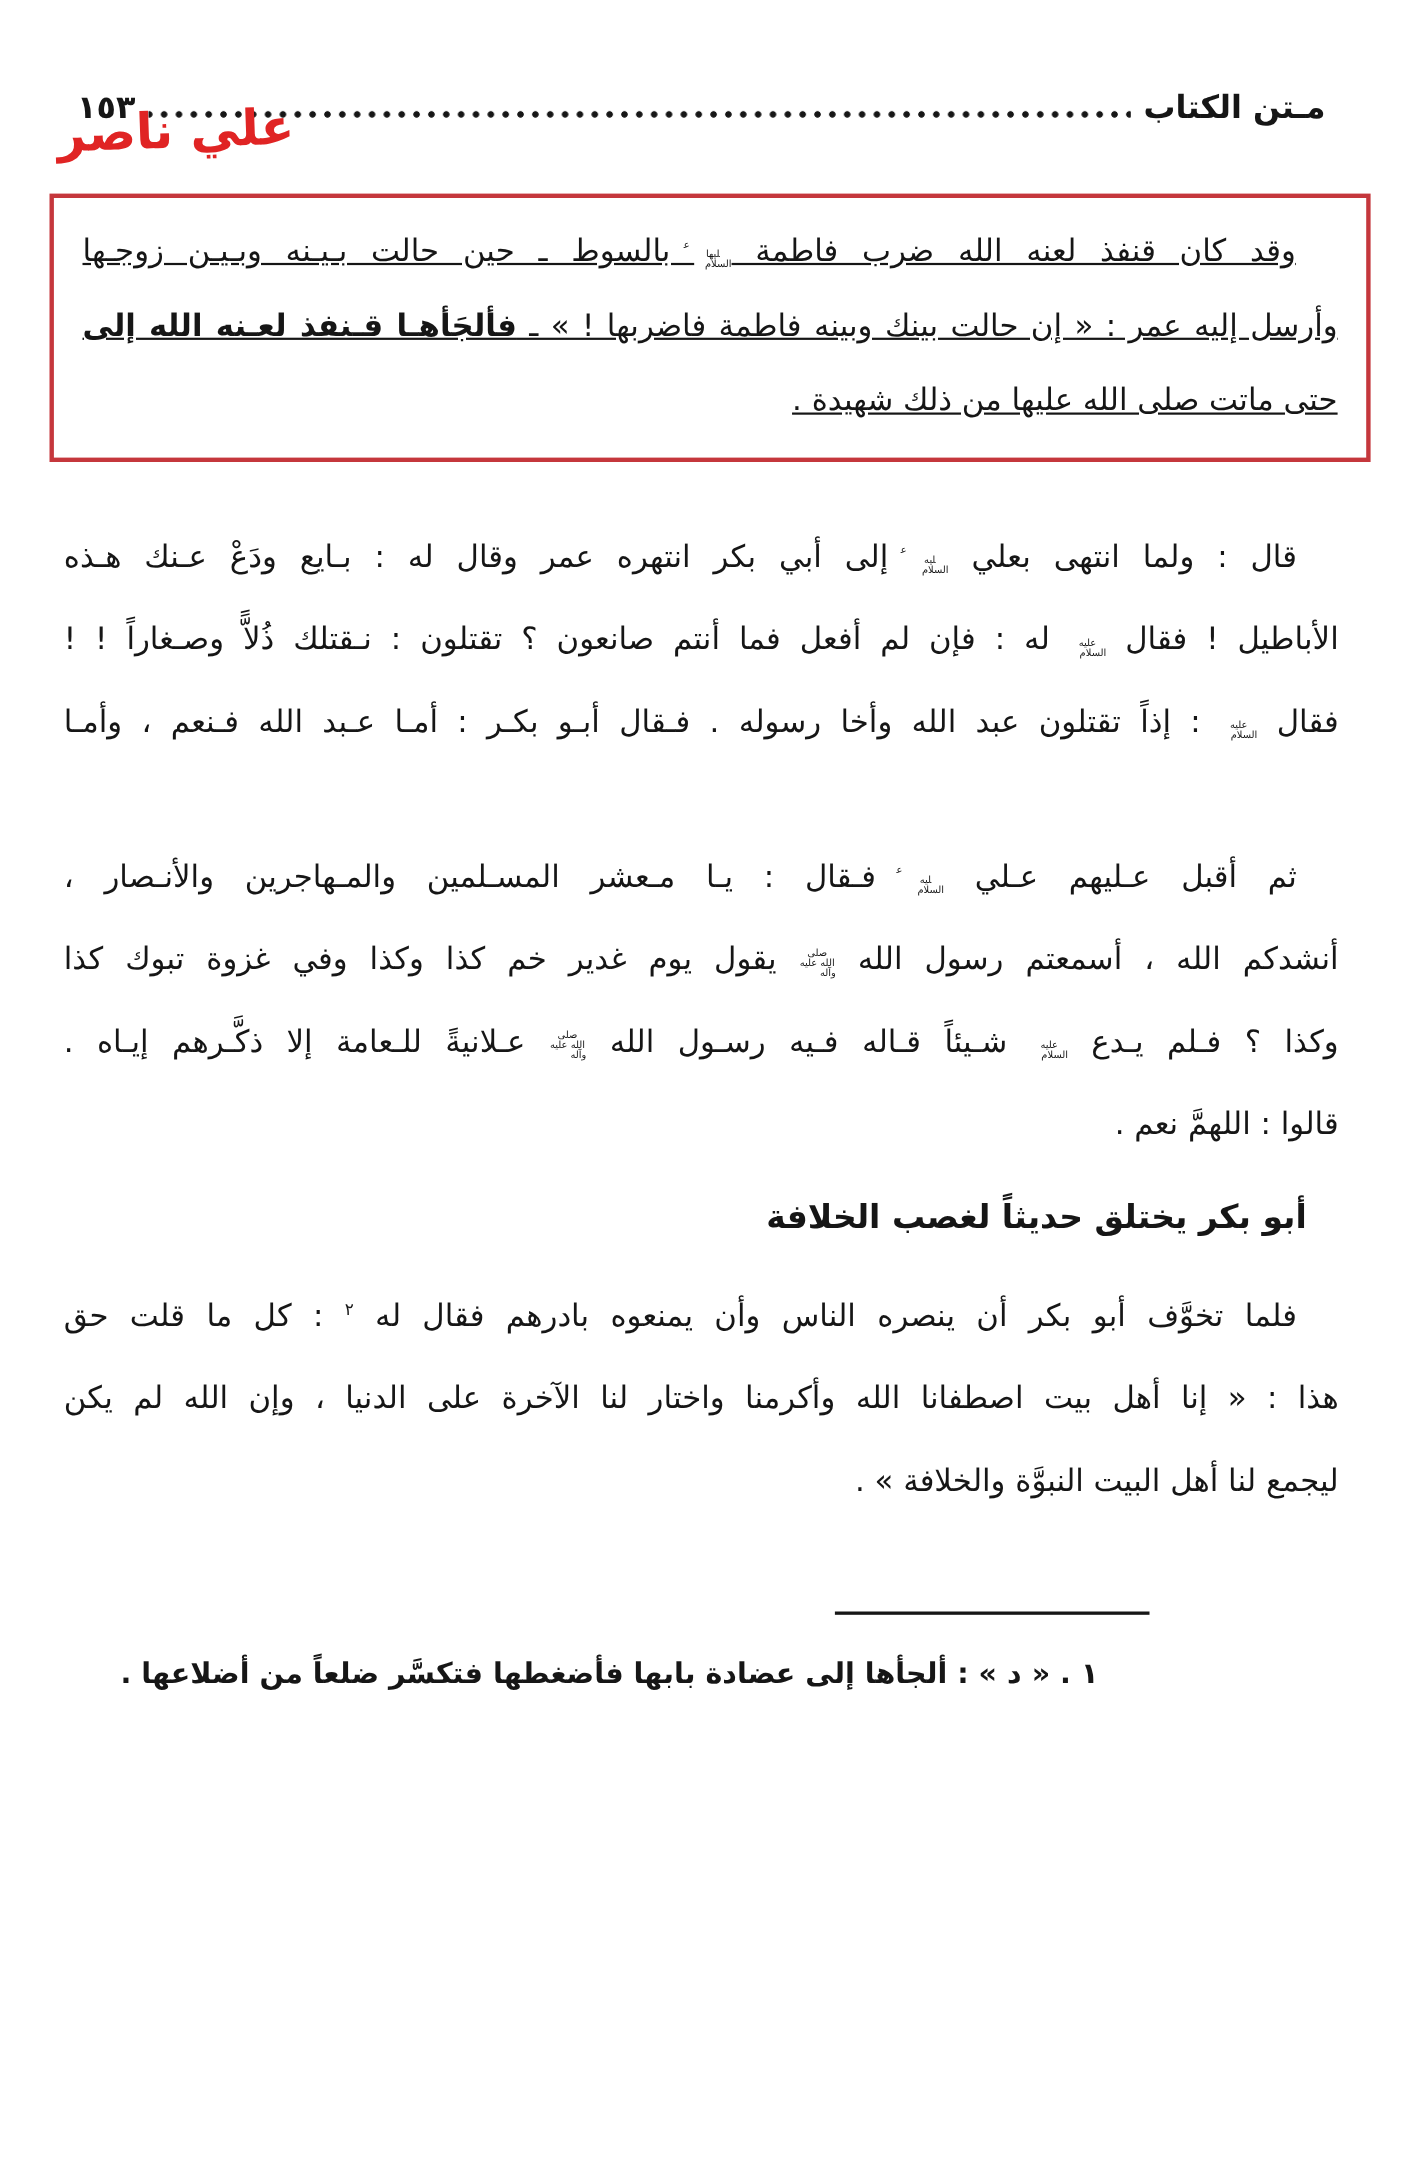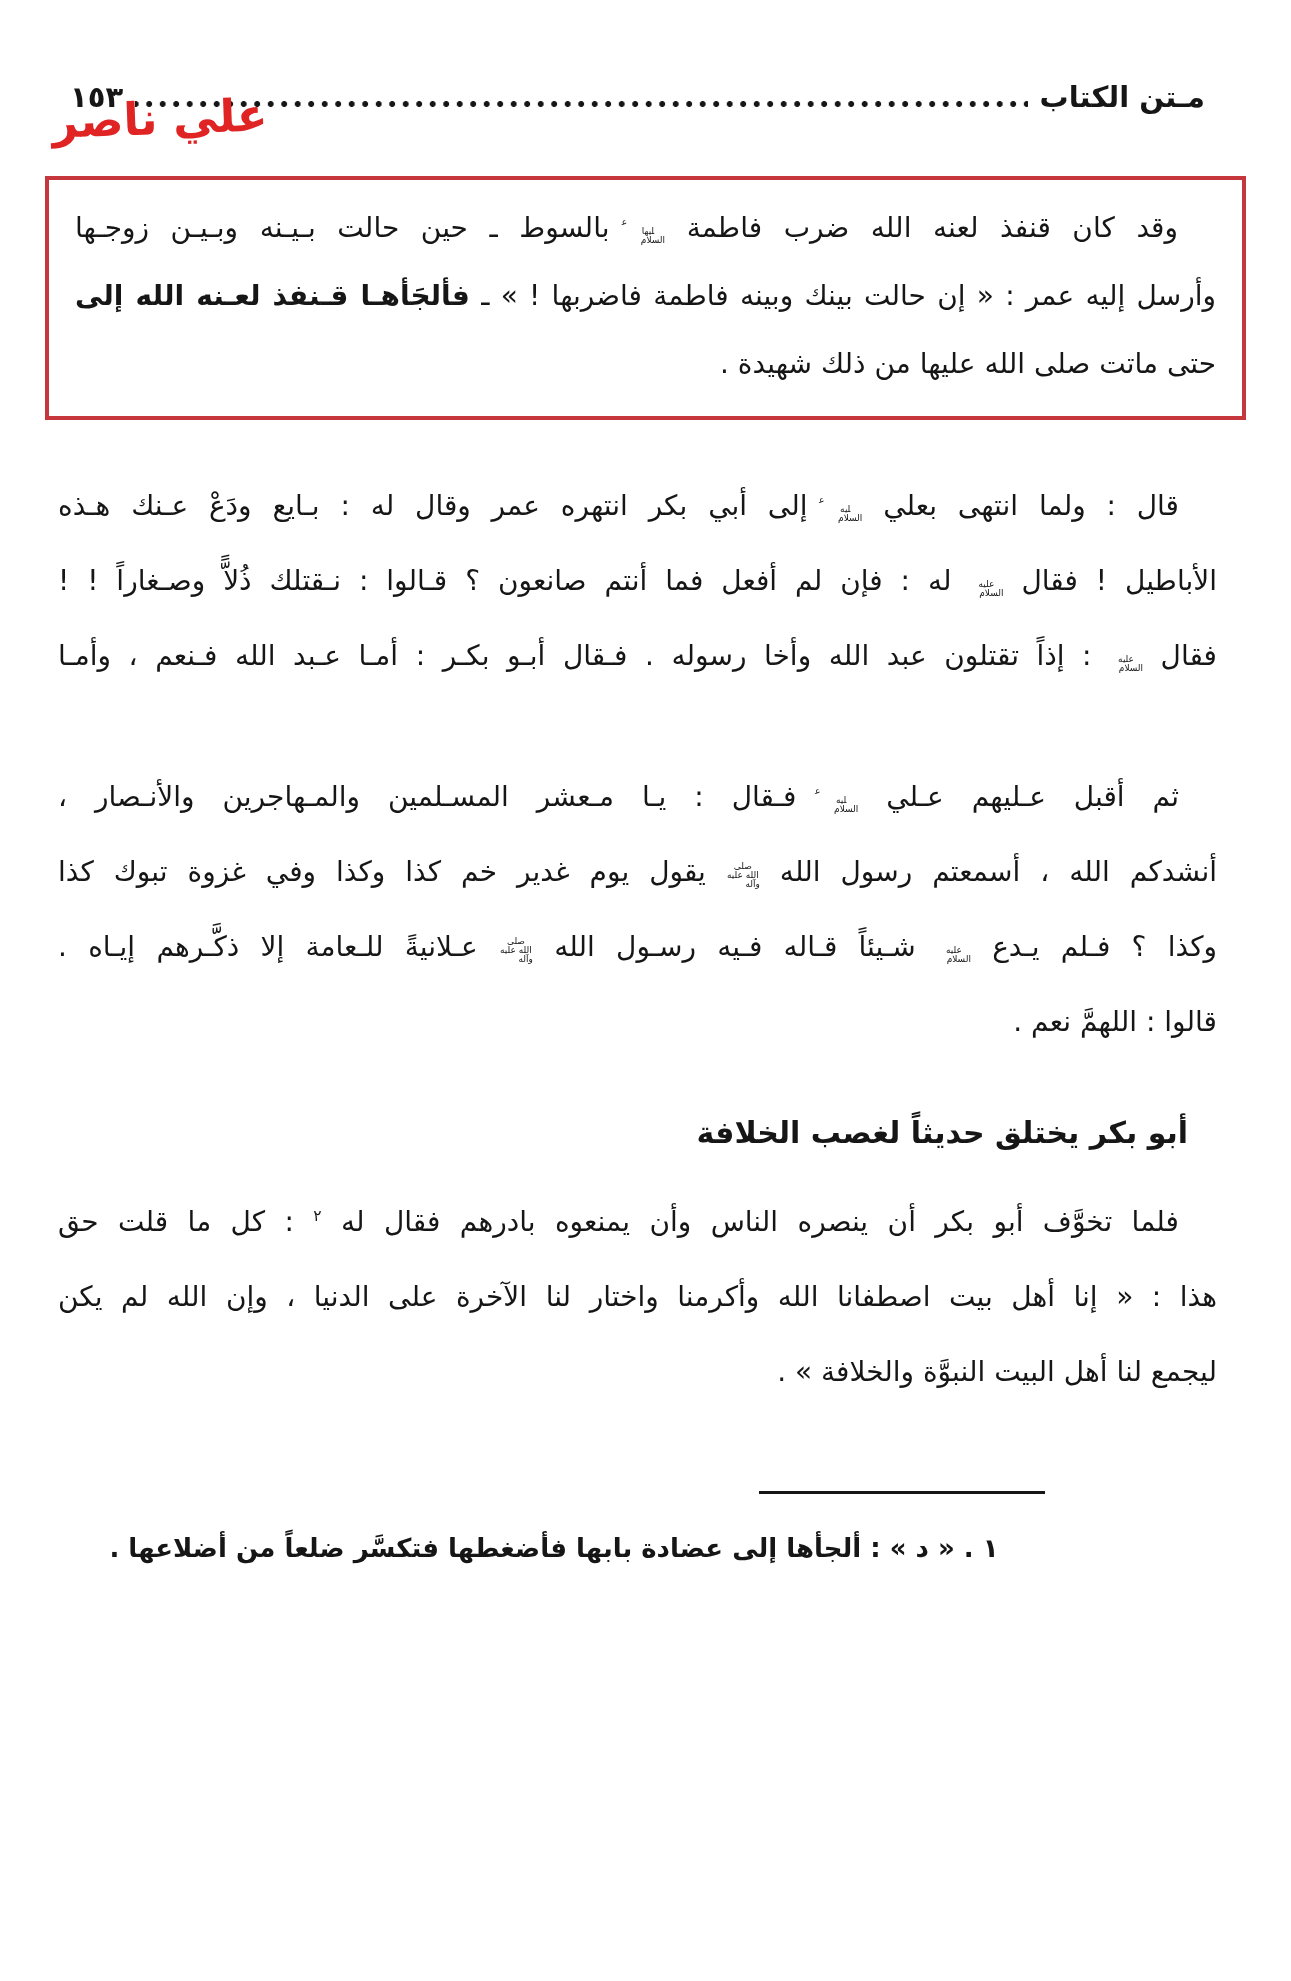--- a/index.html
+++ b/index.html
@@ -30,42 +30,42 @@
     color:var(--stamp-red,#e02424);
     font-size:45px;font-weight:bold;line-height:1;
     transform:rotate(-2deg);
   }
   
   .highlight-box{
     margin:60px 45px 0 45px;
     border:4px solid var(--box-border-red,#c5373c);
     padding:14px 26px 18px 26px;
   }
-  .highlight-box .line{font-size:28px;line-height:68px;}
+  .highlight-box .line{font-size:28px;line-height:68px;text-decoration:underline;}
   
   .line{text-align:justify;text-align-last:justify;}
   .line.end{text-align-last:right;}
   .line.indent{text-indent:38px;}
   .b{font-weight:bold;}
   .sup{font-size:0.55em;vertical-align:10px;}
   .hon{
     display:inline-block;width:34px;
     font-size:9px;line-height:9px;text-align:center;
     vertical-align:-6px;white-space:normal;word-break:break-word;
     font-weight:normal;
   }
   
   .para{margin:0 74px 0 58px;}
   .para .line{font-size:28px;line-height:75px;}
   .para-1{margin-top:48px;}
   .para-2{margin-top:66px;}
   .para-3{margin-top:22px;}
   
   .section-heading{
-    margin:50px 103px 0 58px;
+    margin:24px 103px 0 58px;
     font-size:30px;font-weight:bold;line-height:48px;
     text-align:right;
   }
   
   .footnote-sep{
     width:286px;height:3px;background:var(--ink,#161616);
     margin:82px 246px 14px auto;
   }
   .footnotes{margin:0 243px 0 60px;text-align:right;}
   .footnote-line{
@@ -89,21 +89,21 @@
   <div class="highlight-box">
     <div>
         <div class="line indent"><span>وقد كان قنفذ لعنه الله ضرب فاطمة </span><span class="hon">عليها السلام</span><span> بالسوط ـ حين حالت بـيـنه وبـيـن زوجـها</span></div>
         <div class="line"><span>وأرسل إليه عمر : « إن حالت بينك وبينه فاطمة فاضربها ! » ـ </span><span class="b">فألجَأهـا قـنفذ لعـنه الله إلى</span></div>
         <div class="line end"><span>حتى ماتت صلى الله عليها من ذلك شهيدة .</span></div>
       </div>
   </div>
 
   <div class="para para-1">
       <div class="line indent"><span>قال : ولما انتهى بعلي </span><span class="hon">عليه السلام</span><span> إلى أبي بكر انتهره عمر وقال له : بـايع ودَعْ عـنك هـذه</span></div>
-      <div class="line"><span>الأباطيل ! فقال </span><span class="hon">عليه السلام</span><span> له : فإن لم أفعل فما أنتم صانعون ؟ قـالوا : نـقتلك ذُلاًّ وصـغاراً ! !</span></div>
+      <div class="line"><span>الأباطيل ! فقال </span><span class="hon">عليه السلام</span><span> له : فإن لم أفعل فما أنتم صانعون ؟ تقتلون : نـقتلك ذُلاًّ وصـغاراً ! !</span></div>
       <div class="line"><span>فقال </span><span class="hon">عليه السلام</span><span> : إذاً تقتلون عبد الله وأخا رسوله . فـقال أبـو بكـر : أمـا عـبد الله فـنعم ، وأمـا</span></div>
     </div>
 
   <div class="para para-2">
       <div class="line indent"><span>ثم أقبل عـليهم عـلي </span><span class="hon">عليه السلام</span><span> فـقال : يـا مـعشر المسـلمين والمـهاجرين والأنـصار ،</span></div>
       <div class="line"><span>أنشدكم الله ، أسمعتم رسول الله </span><span class="hon">صلى الله عليه وآله</span><span> يقول يوم غدير خم كذا وكذا وفي غزوة تبوك كذا</span></div>
       <div class="line"><span>وكذا ؟ فـلم يـدع </span><span class="hon">عليه السلام</span><span> شـيئاً قـاله فـيه رسـول الله </span><span class="hon">صلى الله عليه وآله</span><span> عـلانيةً للـعامة إلا ذكَّـرهم إيـاه .</span></div>
       <div class="line end"><span>قالوا : اللهمَّ نعم .</span></div>
     </div>
 

